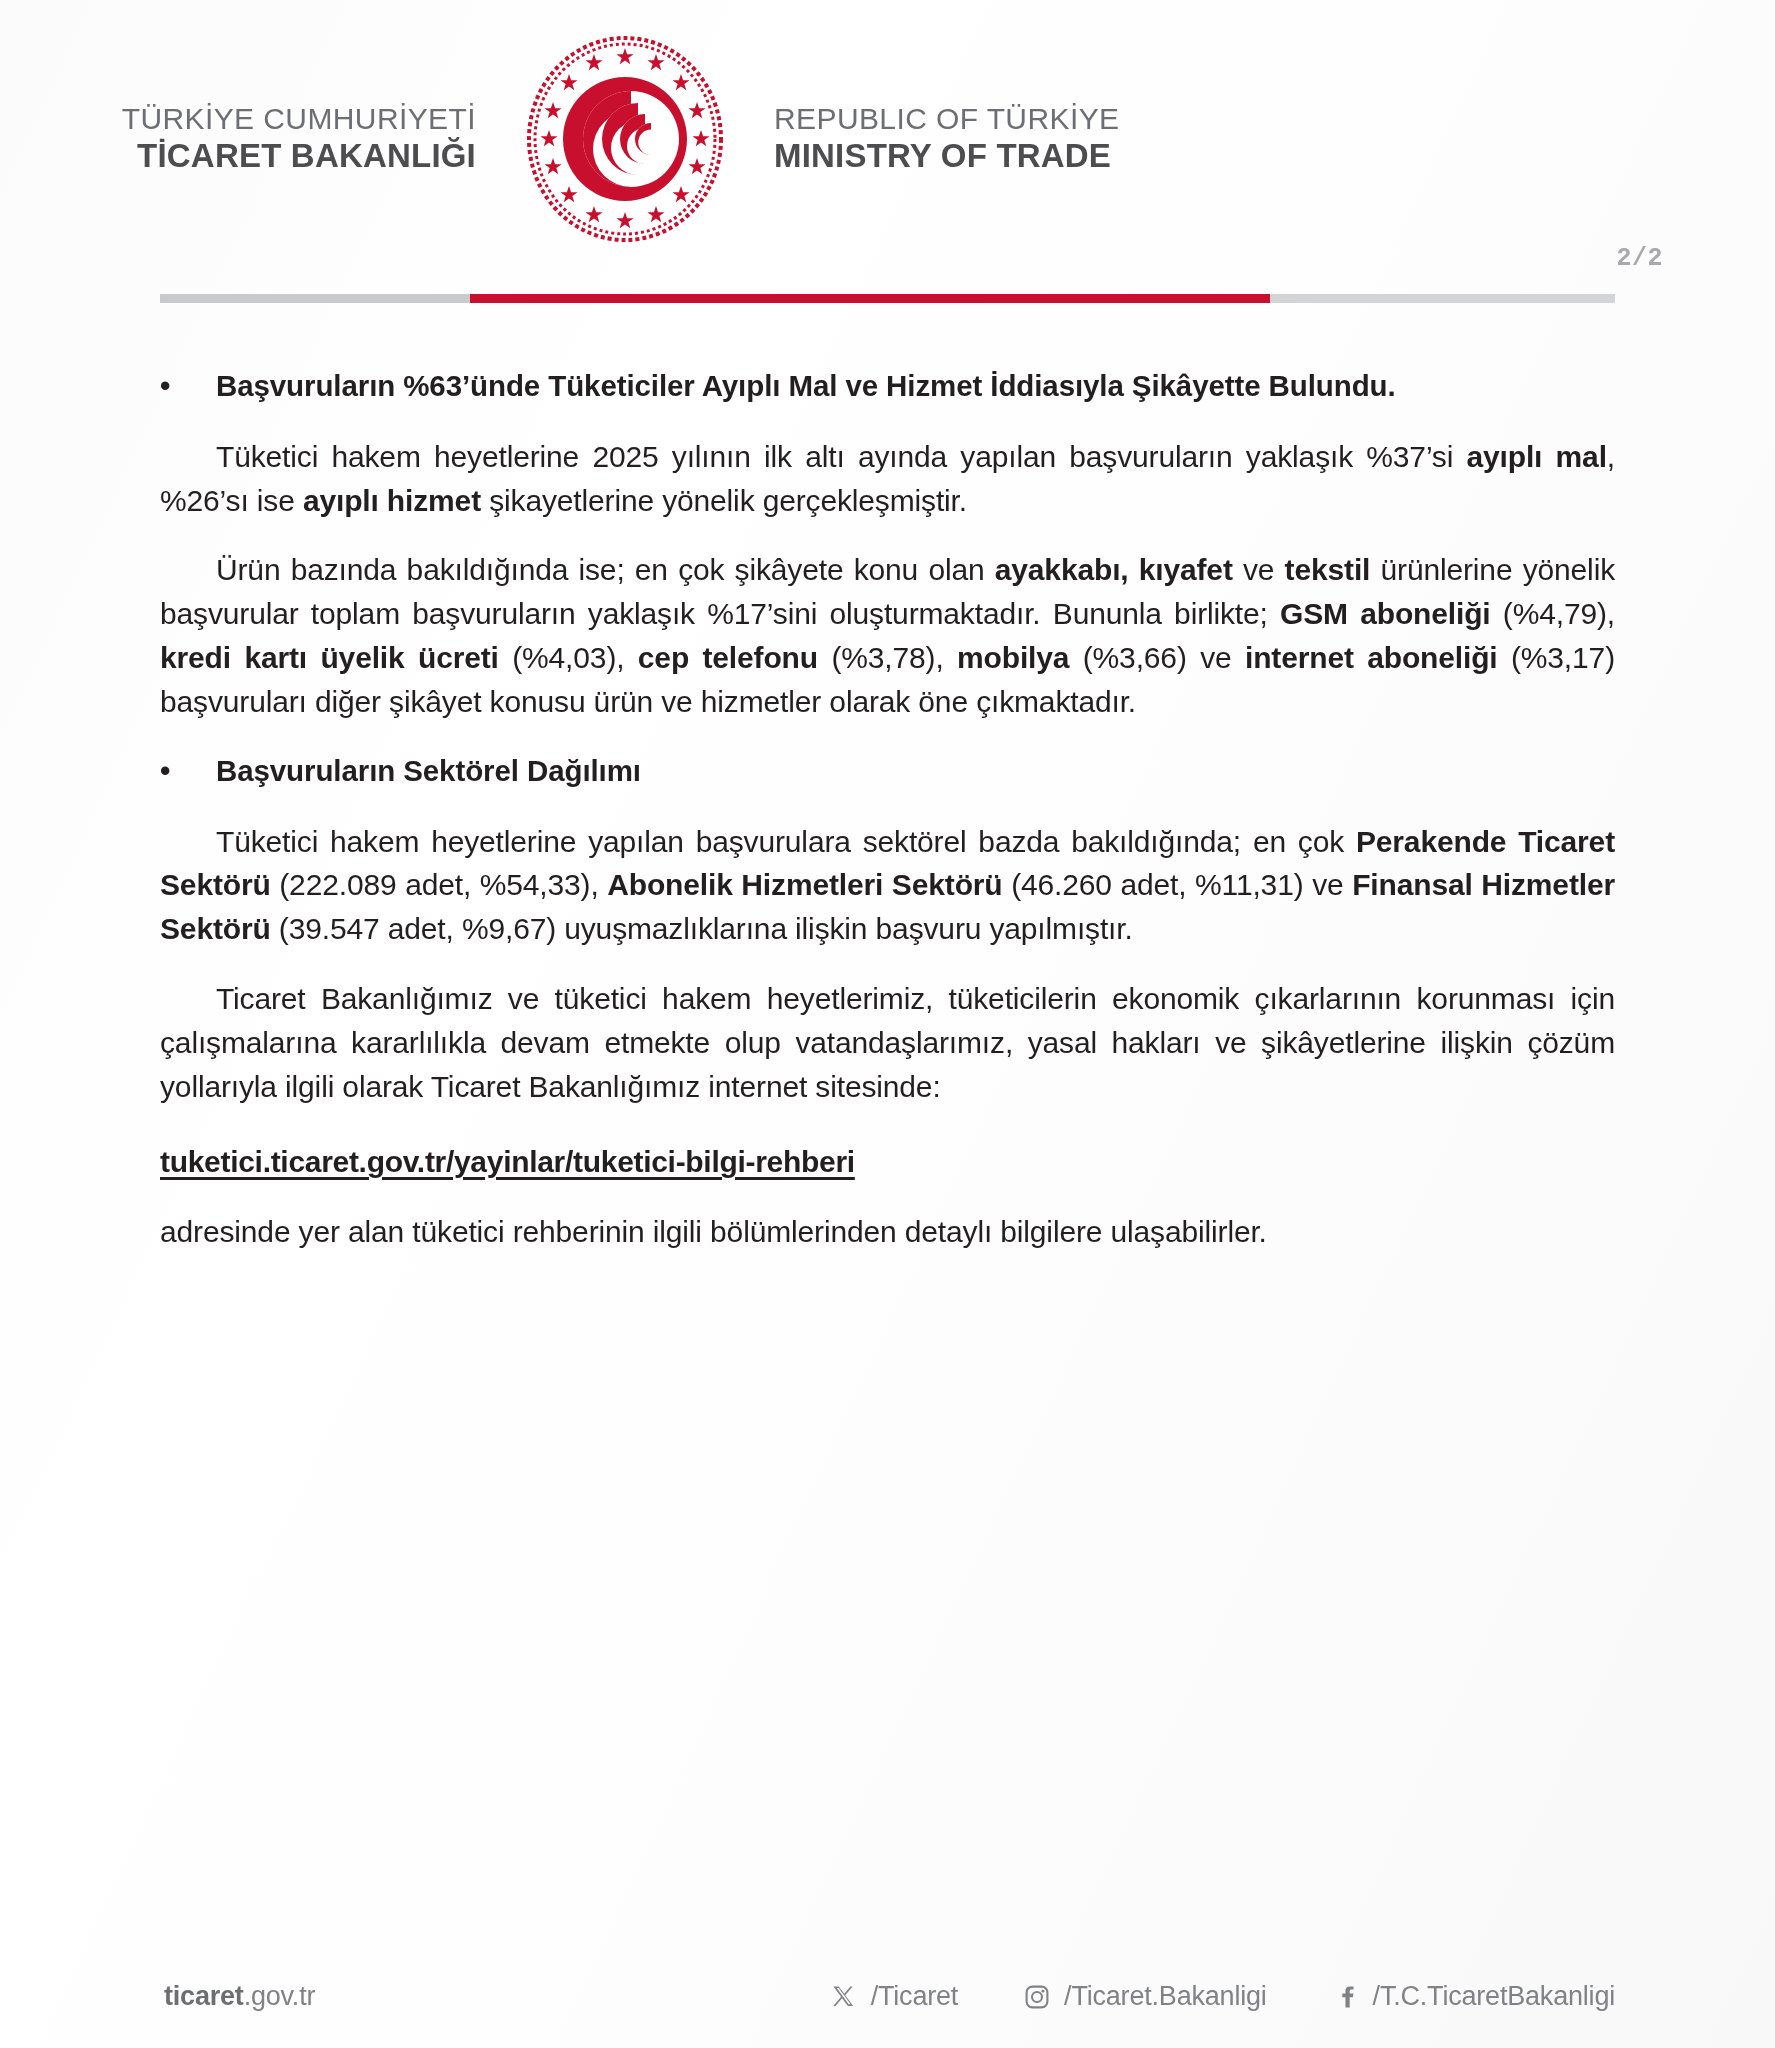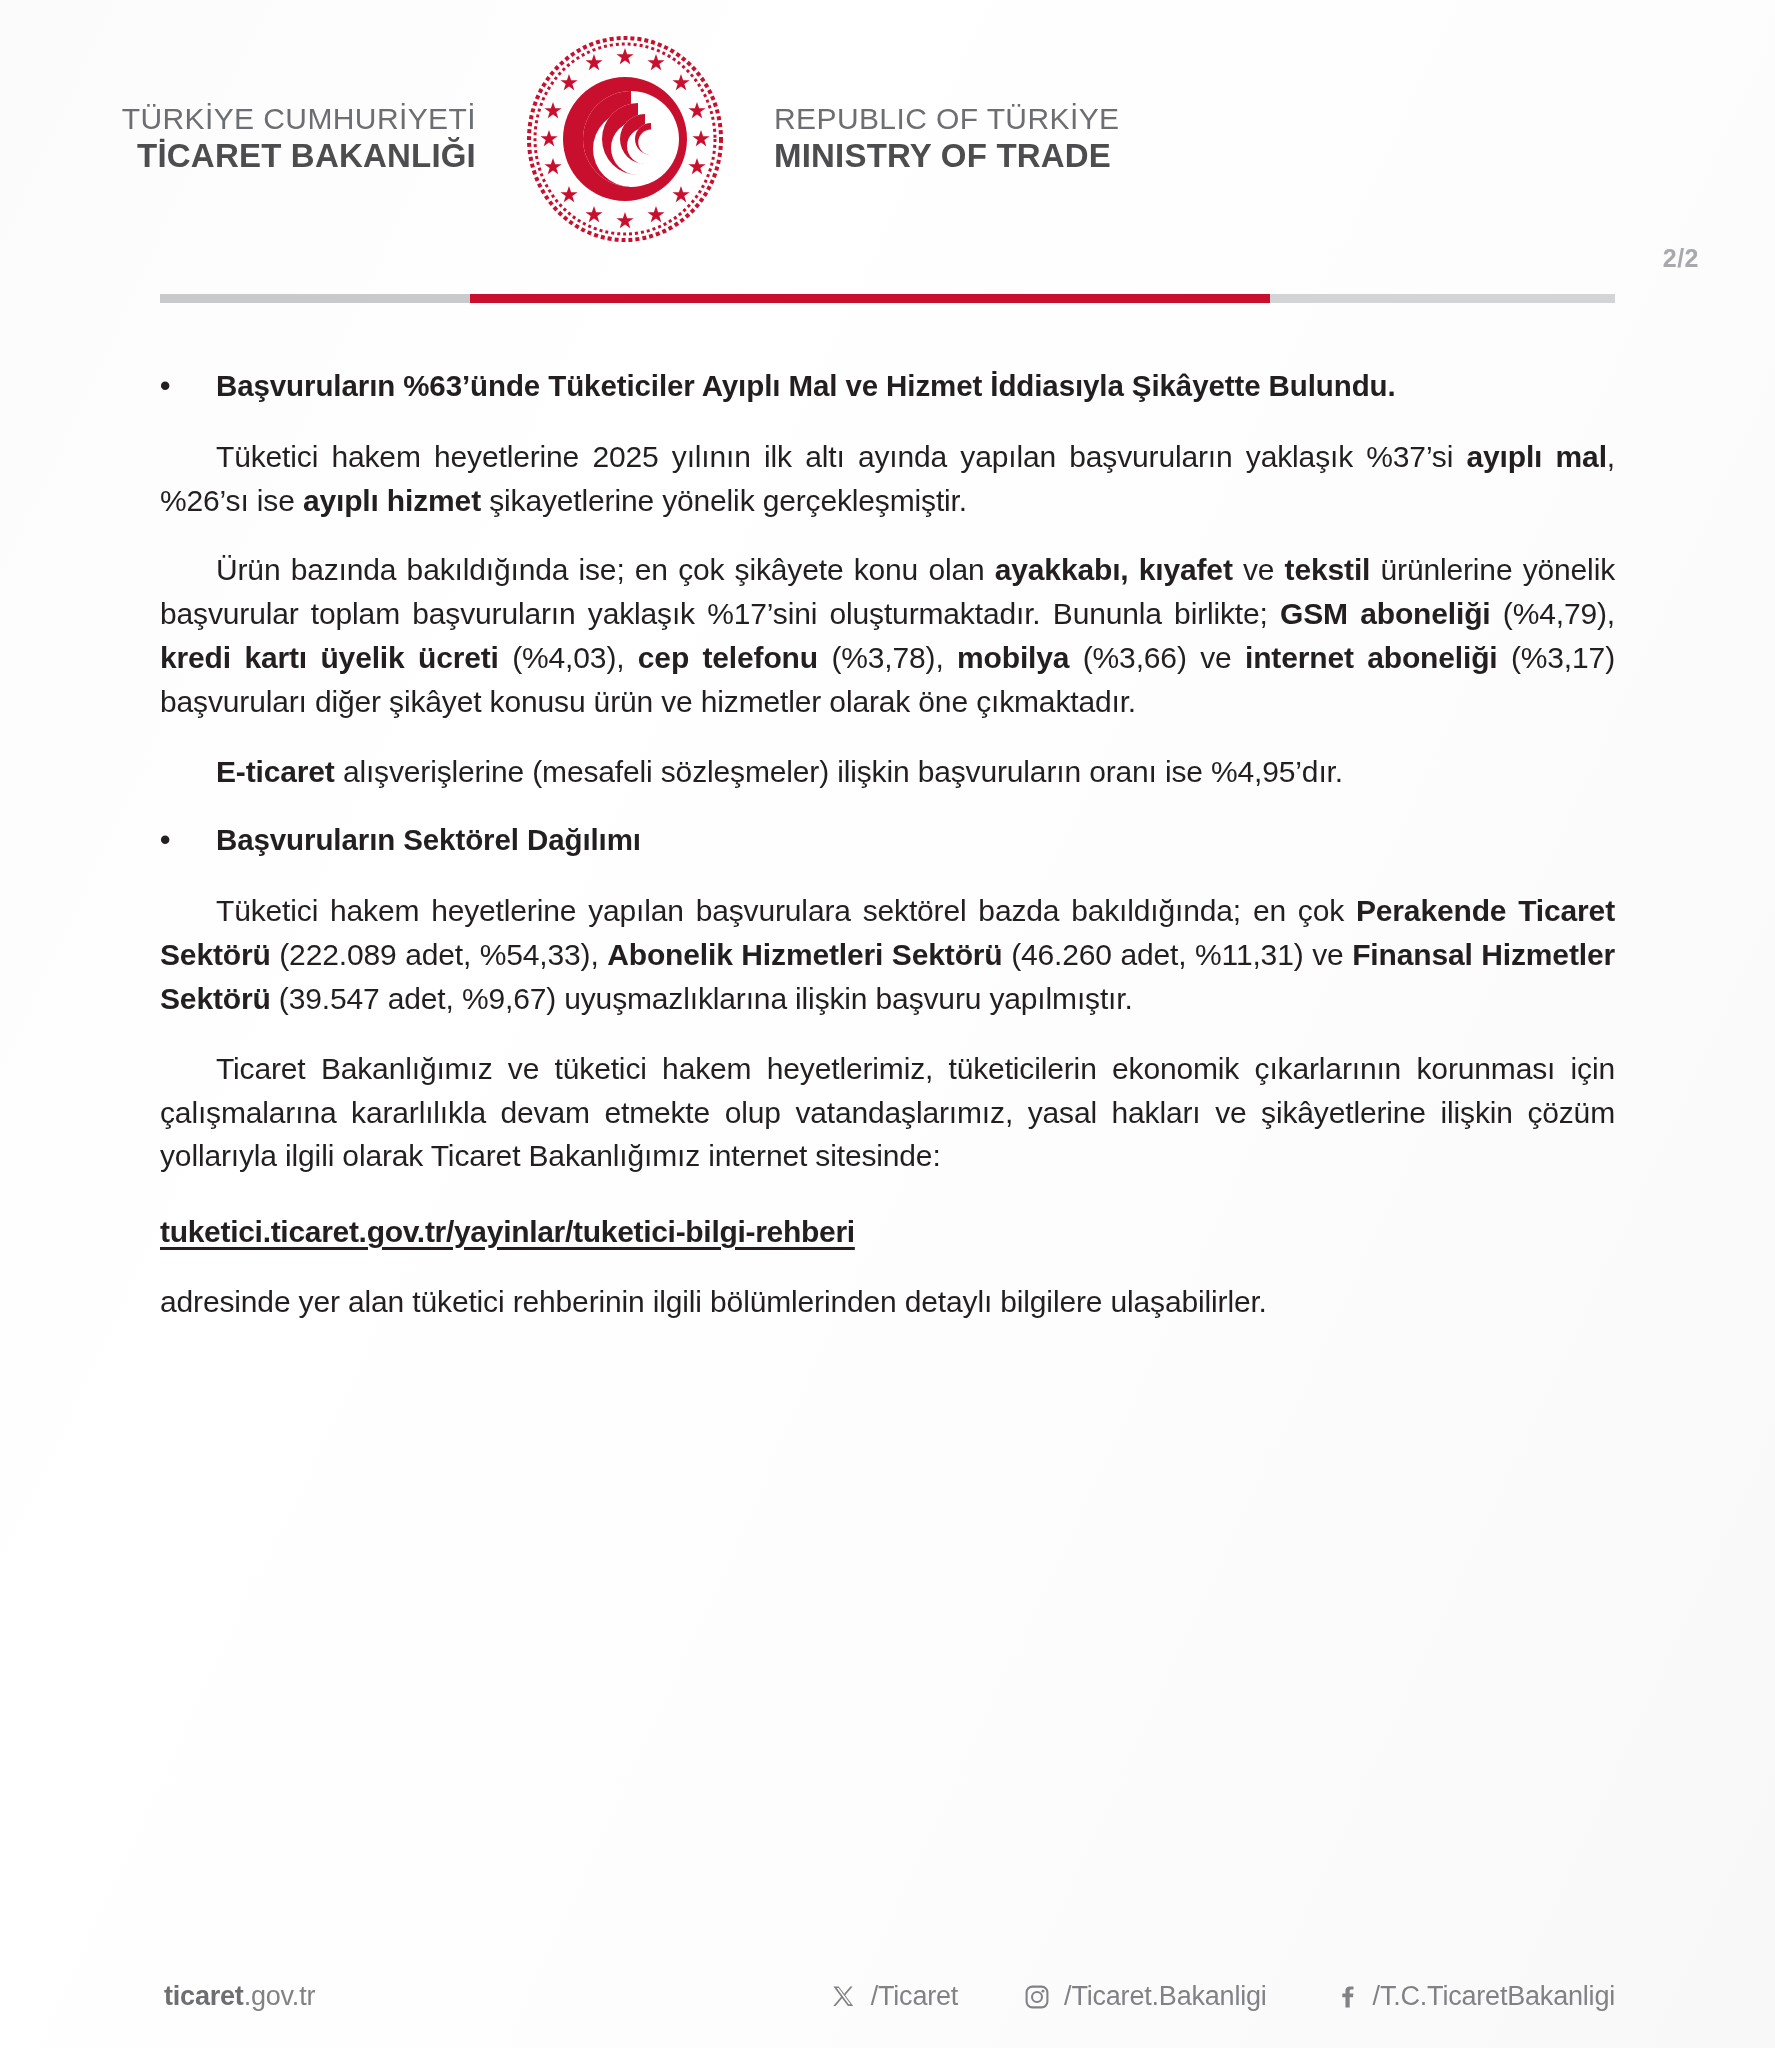--- a/index.html
+++ b/index.html
@@ -57,22 +57,23 @@
     width: 210px;
     height: 210px;
     flex: 0 0 210px;
     position: relative;
   }
 
   
   .pageno-row {
     position: relative;
     height: 42px;
-    padding-right: 76px;
+    padding-right: 112px;
     text-align: right;
+    font-family: Liberation Mono, monospace;
   }
   .pageno {
     font-size: 25px;
     font-weight: bold;
     color: #a7a9ac;
     letter-spacing: 0.5px;
   }
   .rule {
     display: flex;
     margin: 8px 160px 0 160px;
@@ -250,21 +251,20 @@
 
     <div class="bullet-head">
       <span class="bullet-dot">•</span>
       <span class="bullet-text">Başvuruların %63’ünde Tüketiciler Ayıplı Mal ve Hizmet İddiasıyla Şikâyette Bulundu.</span>
     </div>
 
     <p class="para">Tüketici hakem heyetlerine 2025 yılının ilk altı ayında yapılan başvuruların yaklaşık %37’si <b>ayıplı mal</b>, %26’sı ise <b>ayıplı hizmet</b> şikayetlerine yönelik gerçekleşmiştir.</p>
 
     <p class="para">Ürün bazında bakıldığında ise; en çok şikâyete konu olan <b>ayakkabı, kıyafet</b> ve <b>tekstil</b> ürünlerine yönelik başvurular toplam başvuruların yaklaşık %17’sini oluşturmaktadır. Bununla birlikte; <b>GSM aboneliği</b> (%4,79), <b>kredi kartı üyelik ücreti</b> (%4,03), <b>cep telefonu</b> (%3,78), <b>mobilya</b> (%3,66) ve <b>internet aboneliği</b> (%3,17) başvuruları diğer şikâyet konusu ürün ve hizmetler olarak öne çıkmaktadır.</p>
 
-    <p class="para"><b>E-ticaret</b> alışverişlerine (mesafeli sözleşmeler) ilişkin başvuruların oranı ise %4,95’dır.</p>
 
     <div class="bullet-head">
       <span class="bullet-dot">•</span>
       <span class="bullet-text">Başvuruların Sektörel Dağılımı</span>
     </div>
 
     <p class="para">Tüketici hakem heyetlerine yapılan başvurulara sektörel bazda bakıldığında; en çok <b>Perakende Ticaret Sektörü</b> (222.089 adet, %54,33), <b>Abonelik Hizmetleri Sektörü</b> (46.260 adet, %11,31) ve <b>Finansal Hizmetler Sektörü</b> (39.547 adet, %9,67) uyuşmazlıklarına ilişkin başvuru yapılmıştır.</p>
 
     <p class="para">Ticaret Bakanlığımız ve tüketici hakem heyetlerimiz, tüketicilerin ekonomik çıkarlarının korunması için çalışmalarına kararlılıkla devam etmekte olup vatandaşlarımız, yasal hakları ve şikâyetlerine ilişkin çözüm yollarıyla ilgili olarak Ticaret Bakanlığımız internet sitesinde:</p>
 

